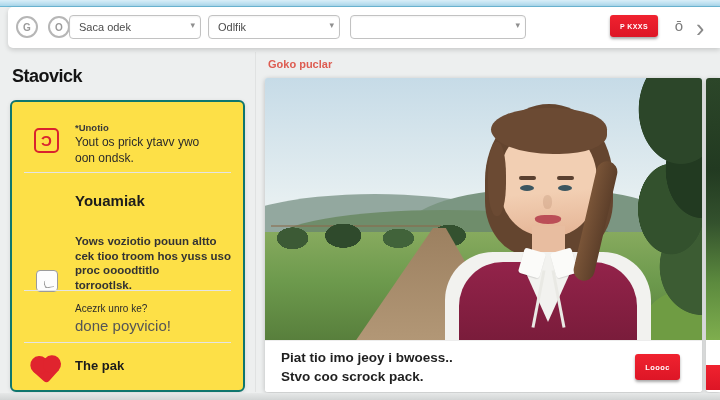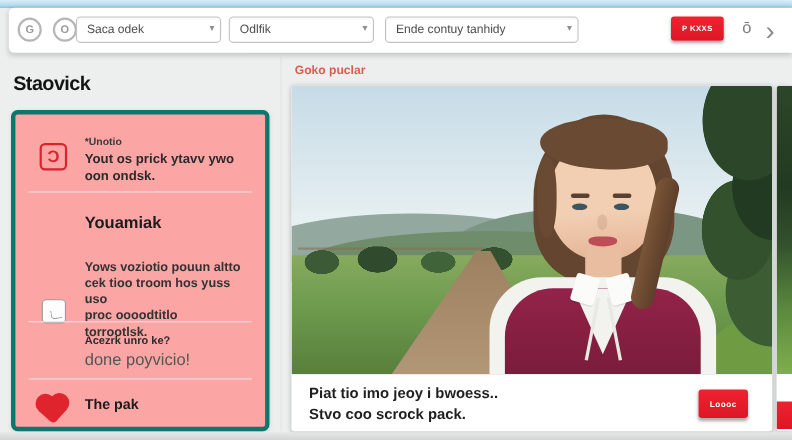--- a/index.html
+++ b/index.html
@@ -42,33 +42,33 @@
   .user-glyph{position:absolute;left:663px;top:8px;width:16px;height:22px;color:#7d7d7d;
     font-size:15px;line-height:22px;text-align:center;}
   .user-glyph::after{content:"ō";}
   .chev{position:absolute;left:688px;top:4px;color:#8a8a8a;font-size:25px;font-weight:300;
     line-height:34px;}
   .chev::after{content:"›";}
 
   
   .title{position:absolute;left:12px;top:66px;margin:0;font-size:18px;font-weight:800;
     color:#141414;letter-spacing:-.5px;}
-  .sidebar{position:absolute;left:10px;top:100px;width:235px;height:292px;background:#fca5a5;
-    border:4px solid #0f766e;border-radius:6px;box-sizing:border-box;
+  .sidebar{position:absolute;left:10px;top:100px;width:235px;height:292px;background:#fde047;
+    border:2px solid #0f766e;border-radius:6px;box-sizing:border-box;
     box-shadow:0 1px 4px rgba(0,0,0,.10);}
   .s-item{position:absolute;left:0;width:100%;}
   .s-icon{position:absolute;box-sizing:border-box;}
   .s-text{position:absolute;left:63px;right:10px;color:#2b2b2b;}
   .divider{position:absolute;left:12px;right:12px;height:1px;background:#e4e4e4;}
 
   .icon-d{left:22px;top:26px;width:25px;height:25px;border:2px solid #d9232e;border-radius:5px;
     color:#d9232e;font-weight:800;font-size:15px;display:flex;align-items:center;justify-content:center;}
   .icon-d::after{content:"Ɔ";}
   .eyebrow{font-size:9.5px;font-weight:700;color:#3a3a3a;margin-bottom:2px;}
-  .s-line{font-size:12px;font-weight:700;line-height:1.3;}
+  .s-line{font-size:12px;font-weight:400;line-height:1.3;}
   .s-title-md{font-size:15px;font-weight:800;color:#1c1c1c;}
   .s-title-lg{font-size:13px;font-weight:800;color:#1c1c1c;}
   .s-line-sm{font-size:11.5px;font-weight:700;line-height:1.28;color:#333;}
   .s-sub{font-size:15px;font-weight:400;color:#555;margin-top:2px;}
 
   .icon-box{width:22px;height:22px;border:1.6px solid #9b9b9b;border-radius:4px;background:#fdfdfd;}
   .icon-note{left:24px;top:88px;}
   .icon-note::after{content:"";position:absolute;right:3px;bottom:3px;width:9px;height:7px;
     border-left:1.5px solid #9b9b9b;border-bottom:1.5px solid #9b9b9b;border-radius:0 0 0 4px;
     transform:rotate(-8deg);}
@@ -179,21 +179,20 @@
 
     <div class="select sel1">
       <span>Saca odek</span>
       <span class="caret"></span>
     </div>
     <div class="select sel2">
       <span>Odlfik</span>
       <span class="caret"></span>
     </div>
     <div class="select sel3">
-      <span>Ende contuy tanhidy</span>
       <span class="caret"></span>
     </div>
 
     <button class="btn-red">P KXXS</button>
     <span class="user-glyph"></span>
     <span class="chev"></span>
   </header>
 
   <h1 class="title">Staovick</h1>
 

